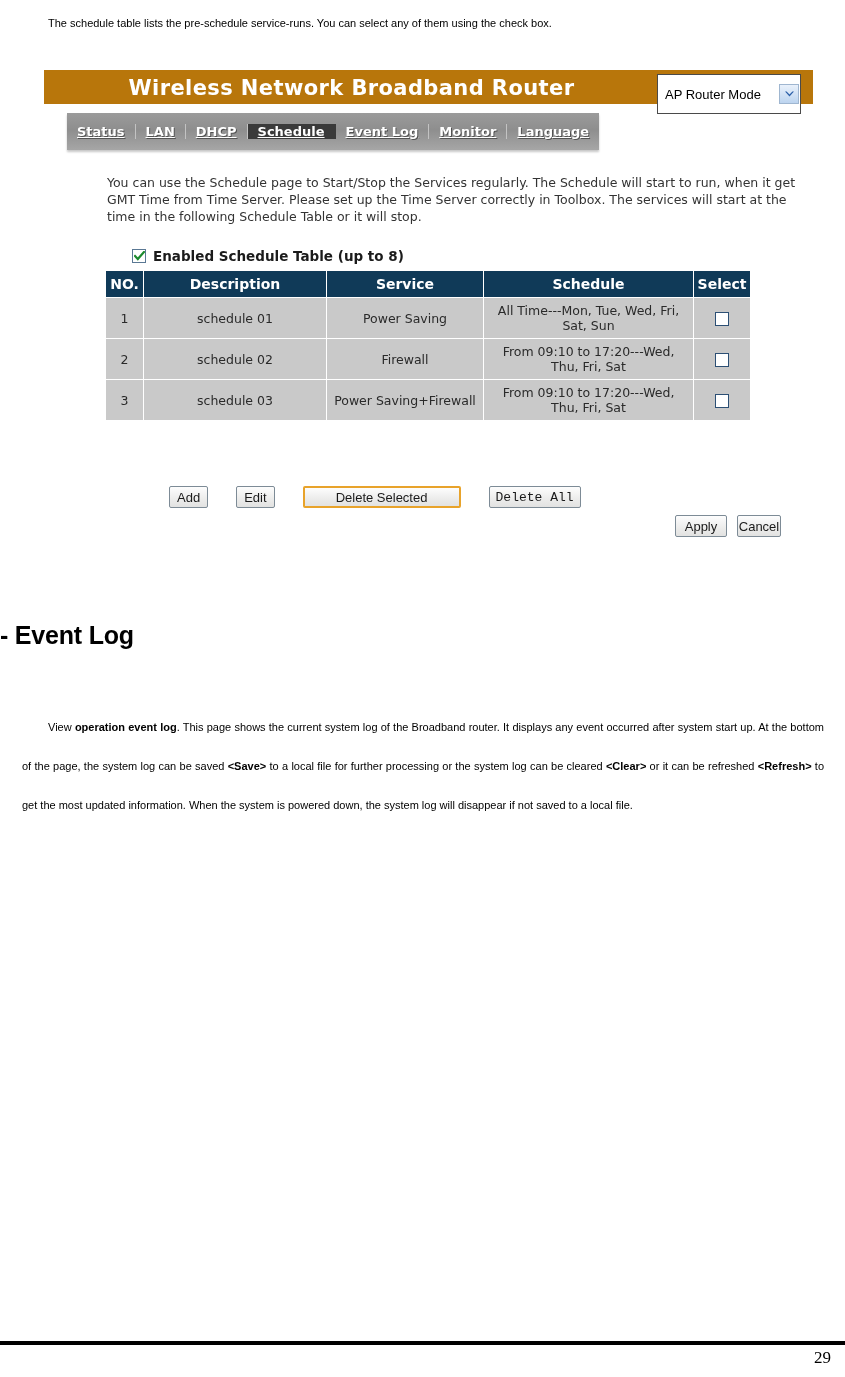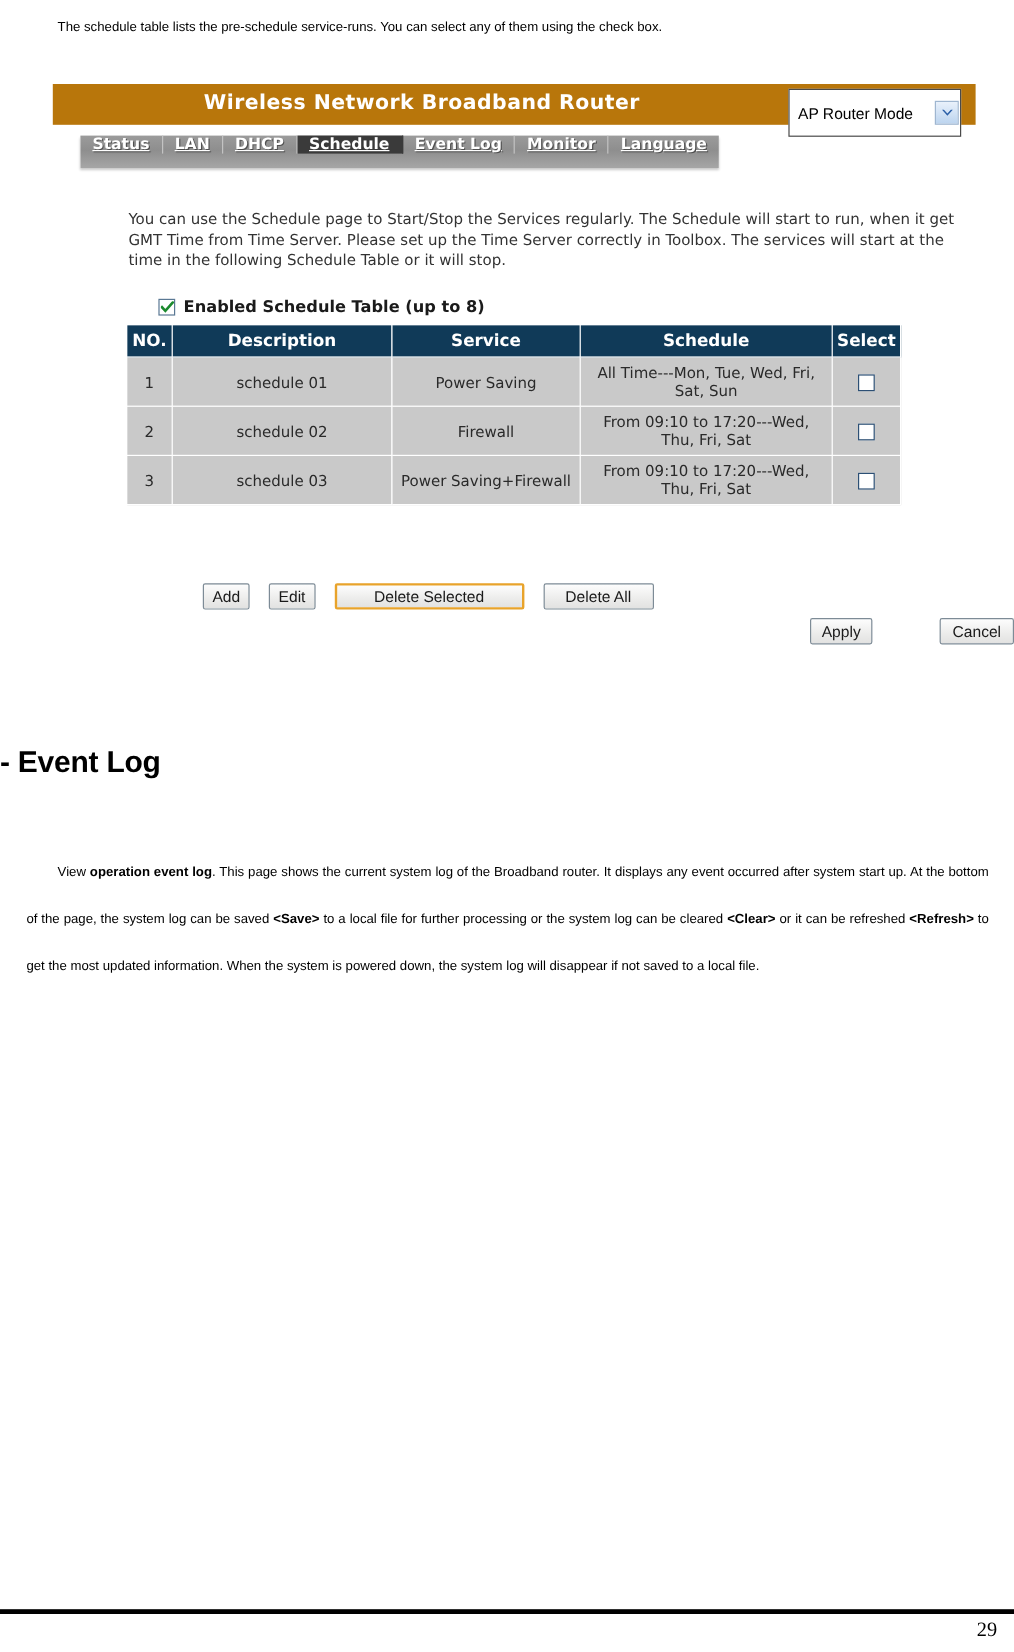--- a/index.html
+++ b/index.html
@@ -86,21 +86,21 @@
     height: 34px;
     background: #b8760b;
   }
   #router-title {
     position: absolute;
     left: 0px;
     top: 6px;
     width: 615px;
     text-align: center;
     color: #ffffff;
-    font-size: 17px;
+    font-size: 21px;
     font-weight: bold;
     letter-spacing: 0.4px;
     font-family: "DejaVu Sans", sans-serif;
   }
   #mode-select {
     position: absolute;
     left: 613px;
     top: 4px;
     width: 144px;
     height: 40px;
@@ -129,24 +129,24 @@
     align-items: center;
     justify-content: center;
   }
   #mode-select-arrow svg { display: block; }
 
   
   #router-nav {
     position: absolute;
     left: 23px;
     top: 43px;
-    height: 27px;
+    height: 37px;
     background: linear-gradient(#9b9b9b, #8e8e8e 45%, #a6a6a6);
     display: flex;
-    align-items: flex-start;
+    align-items: center;
     box-shadow: 0 2px 2px rgba(0,0,0,0.22);
   }
   .nav-item {
     display: flex;
     align-items: center;
     padding: 0 10px;
     font-size: 13px;
     font-weight: bold;
     color: #ffffff;
     text-decoration: underline;
@@ -248,21 +248,21 @@
     vertical-align: middle;
   }
 
   
   #button-row {
     position: absolute;
     left: 110px;
     top: 416px;
     display: flex;
     align-items: center;
-    gap: 16px;
+    gap: 28px;
     padding-left: 15px;
   }
   #apply-row {
     position: absolute;
     left: 631px;
     top: 445px;
     display: flex;
     align-items: center;
     gap: 10px;
   }
@@ -279,23 +279,23 @@
     align-items: center;
     justify-content: center;
     font-family: "Liberation Sans", sans-serif;
     white-space: nowrap;
   }
   .btn.focused {
     border: 2px solid #e8a32b;
     padding: 1px 6px;
   }
   #btn-delete-selected { width: 158px; }
-  #btn-delete-all { width: 92px; }
+  #btn-delete-all { width: 92px; font-family: Liberation Mono, monospace; }
   #btn-apply { width: 52px; text-align: center; }
-  #btn-cancel { width: 62px; margin-left: 46px; }
+  #btn-cancel { width: 44px; }
 </style>
 </head>
 <body>
 
 <p class="doc-para" id="intro-para">
   <span class="indent"></span><span>The schedule table lists the pre-schedule service-runs. You can select any of them using the check box.</span>
 </p>
 
 <div id="router-shot">
 

